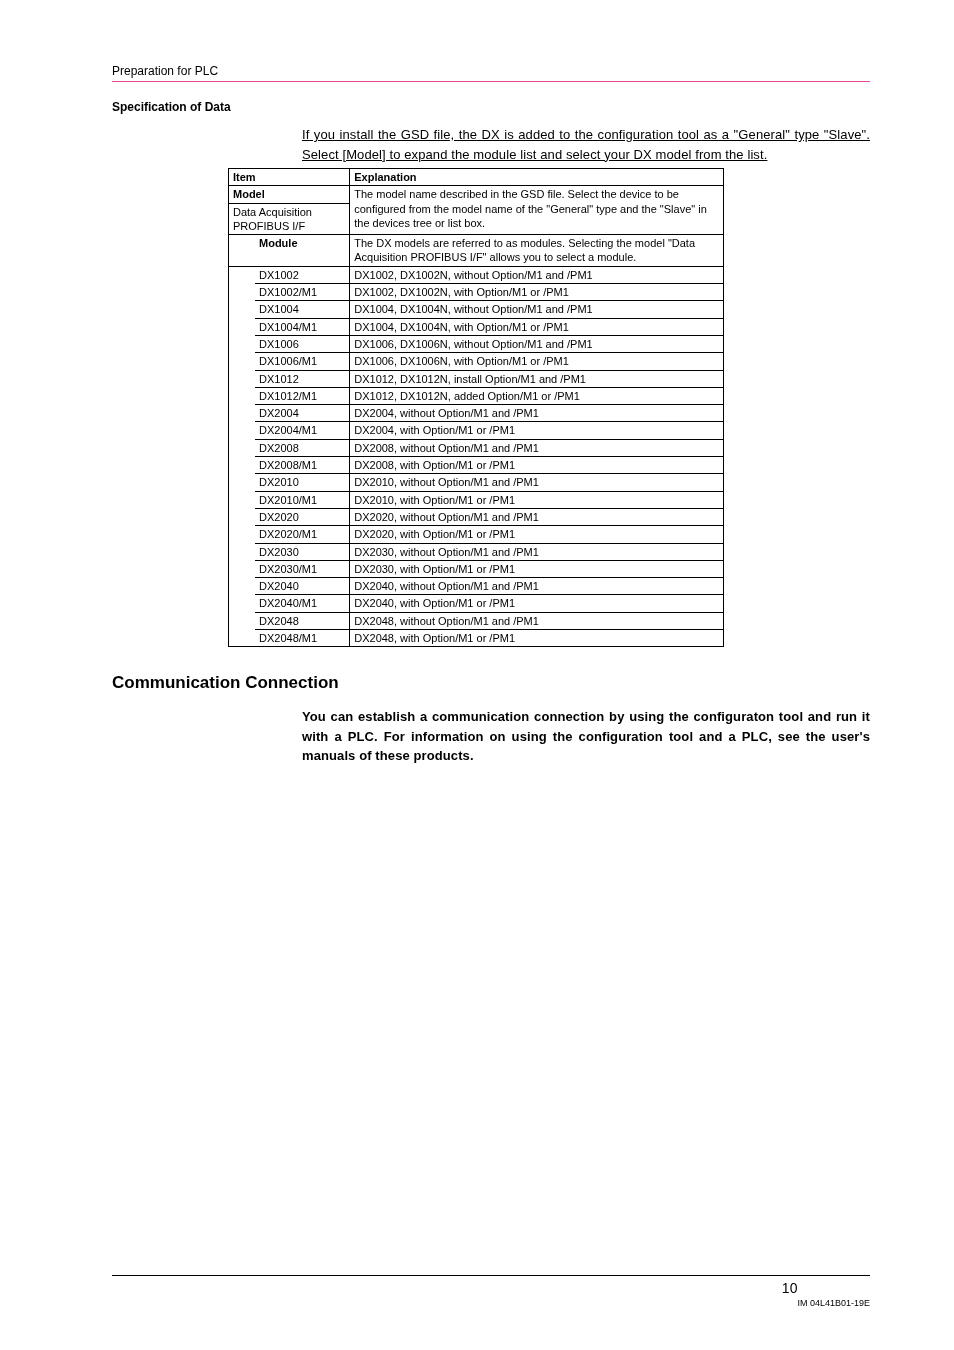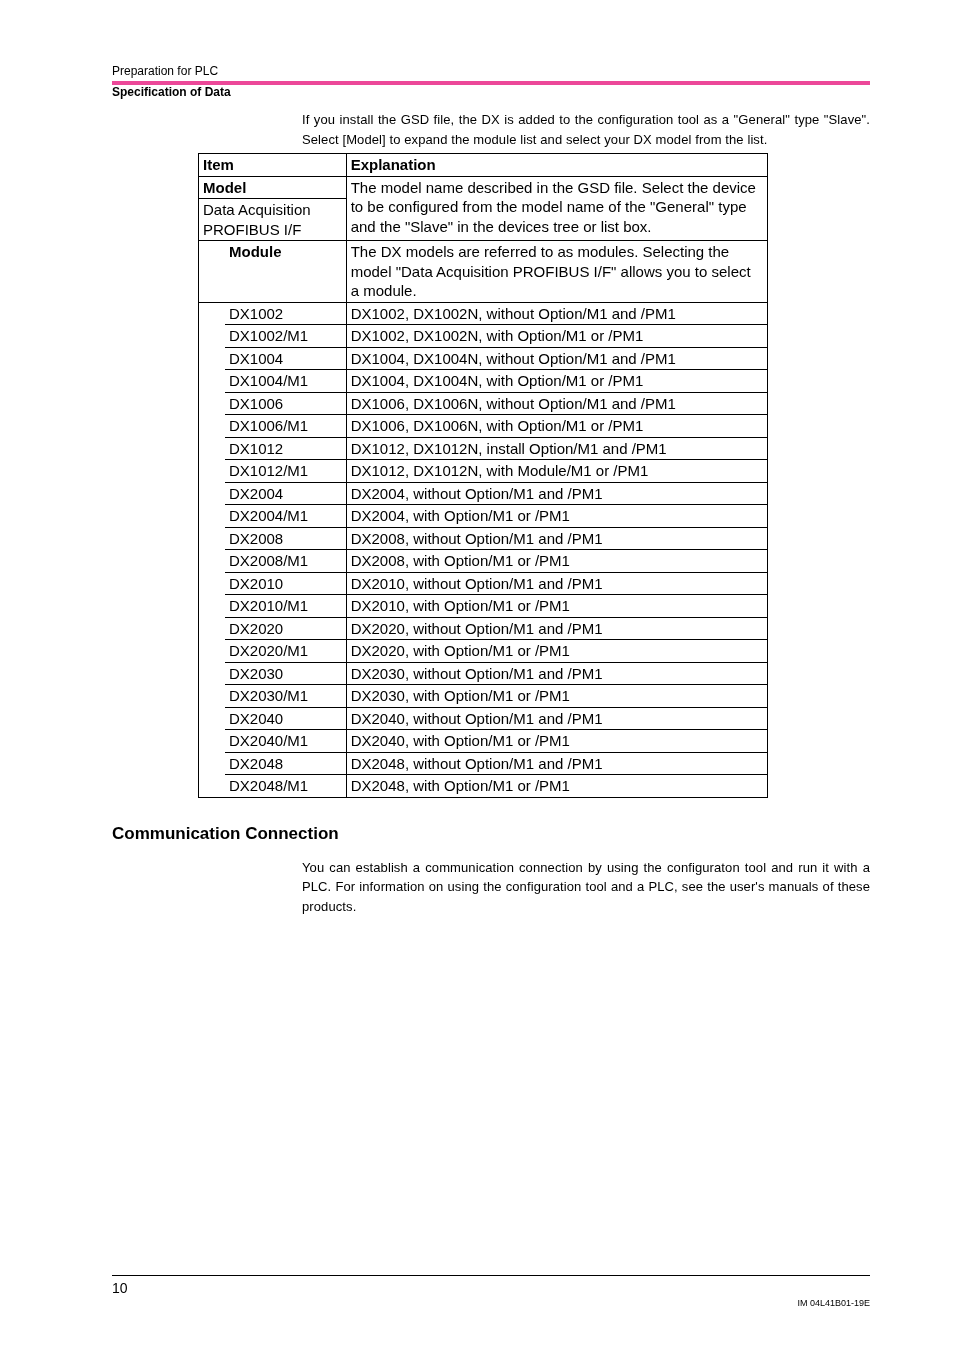--- a/index.html
+++ b/index.html
@@ -10,40 +10,41 @@
     background: #fff;
     font-family: Arial, Helvetica, sans-serif;
     font-size: 13px;
     color: #000;
     position: relative;
     box-sizing: border-box;
     padding: 64px 84px 0 112px;
   }
   .running-header {
     font-size: 12px;
-    border-bottom: 4px solid #ec4899;
+    border-bottom: 1px solid #ec4899;
     padding-bottom: 3px;
-    margin-bottom: 0;
+    margin-bottom: 18px;
   }
   h2.spec-head {
     font-size: 12px;
     font-weight: bold;
     margin: 0 0 11px 0;
   }
   .intro {
     margin: 0 0 4px 190px;
     line-height: 1.5;
     text-align: justify;
     letter-spacing: 0.1px;
+    text-decoration: underline;
   }
   table.spec {
     border-collapse: collapse;
-    width: 570px;
-    margin-left: 86px;
-    font-size: 15px;
+    width: 496px;
+    margin-left: 116px;
+    font-size: 11px;
   }
   table.spec td, table.spec th {
     border: 1px solid #000;
     padding: 1px 4px 1px 4px;
     vertical-align: top;
     text-align: left;
     font-weight: normal;
     line-height: 1.3;
   }
   table.spec th {
@@ -68,32 +69,32 @@
   h2.comm-head {
     font-size: 17px;
     font-weight: bold;
     margin: 26px 0 14px 0;
   }
   .comm-para {
     margin: 0 0 12px 190px;
     line-height: 1.5;
     text-align: justify;
     letter-spacing: 0.1px;
+    font-weight: bold;
   }
   .footer {
     position: absolute;
     bottom: 42px;
     left: 112px;
     right: 84px;
     border-top: 1px solid #000;
     padding-top: 4px;
     font-size: 12px;
     display: flex;
-    justify-content: space-between;
-    gap: 8px;
+    justify-content: flex-end;
   }
   .footer .page-num { font-size: 14px; }
   .footer .doc-id { font-size: 9px; margin-top: 18px; }
 </style>
 </head>
 <body>
 
 <div class="running-header">Preparation for PLC</div>
 
 <h2 class="spec-head">Specification of Data</h2>
@@ -150,21 +151,21 @@
         <td>DX1006, DX1006N, with Option/M1 or /PM1</td>
       </tr>
       <tr>
         <td class="indent-cell"></td>
         <td class="sub-item">DX1012</td>
         <td>DX1012, DX1012N, install Option/M1 and /PM1</td>
       </tr>
       <tr>
         <td class="indent-cell"></td>
         <td class="sub-item">DX1012/M1</td>
-        <td>DX1012, DX1012N, with Module/M1 or /PM1</td>
+        <td>DX1012, DX1012N, added Option/M1 or /PM1</td>
       </tr>
       <tr>
         <td class="indent-cell"></td>
         <td class="sub-item">DX2004</td>
         <td>DX2004, without Option/M1 and /PM1</td>
       </tr>
       <tr>
         <td class="indent-cell"></td>
         <td class="sub-item">DX2004/M1</td>
         <td>DX2004, with Option/M1 or /PM1</td>

